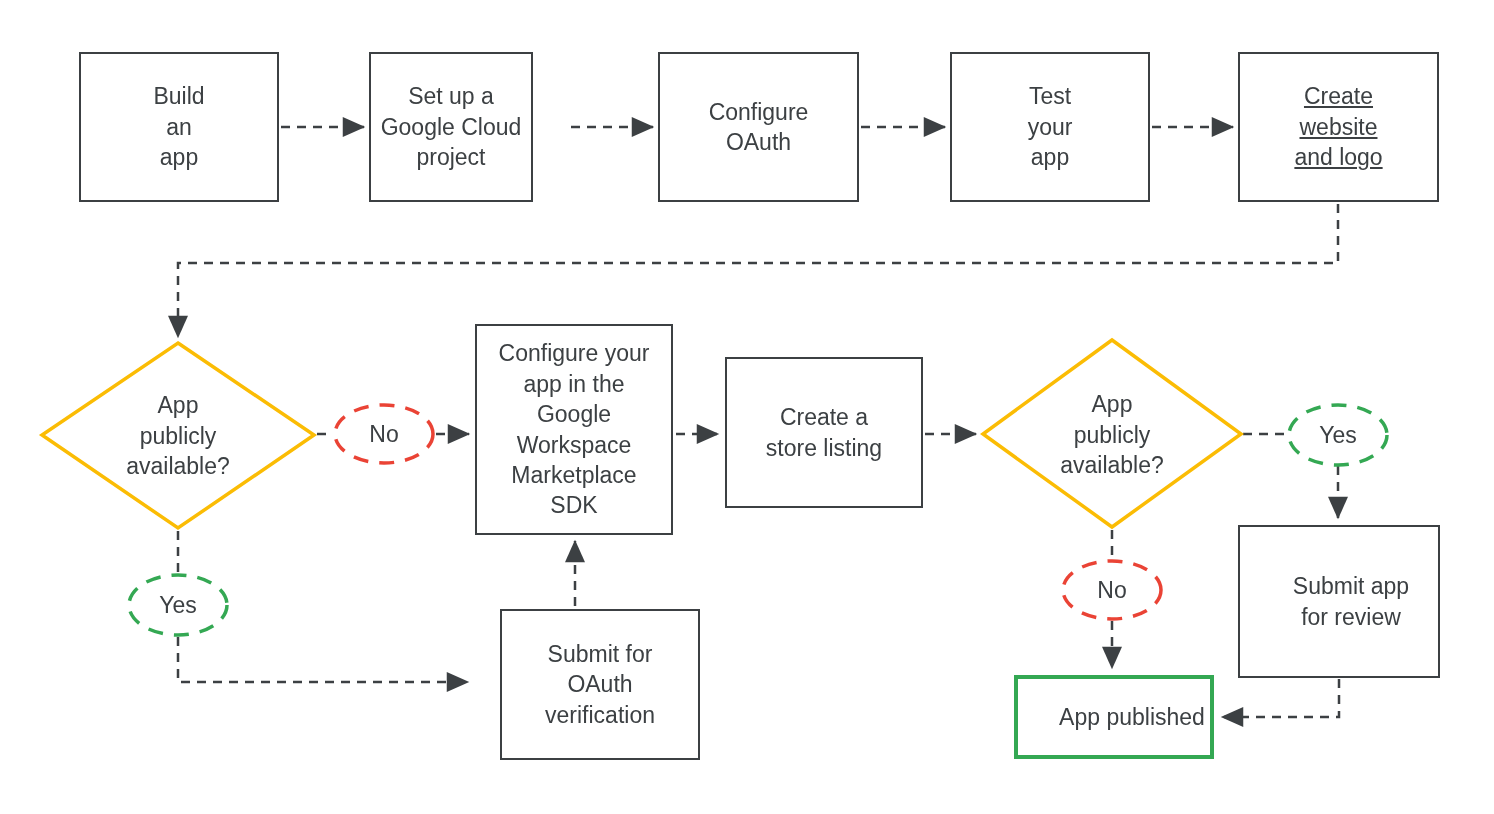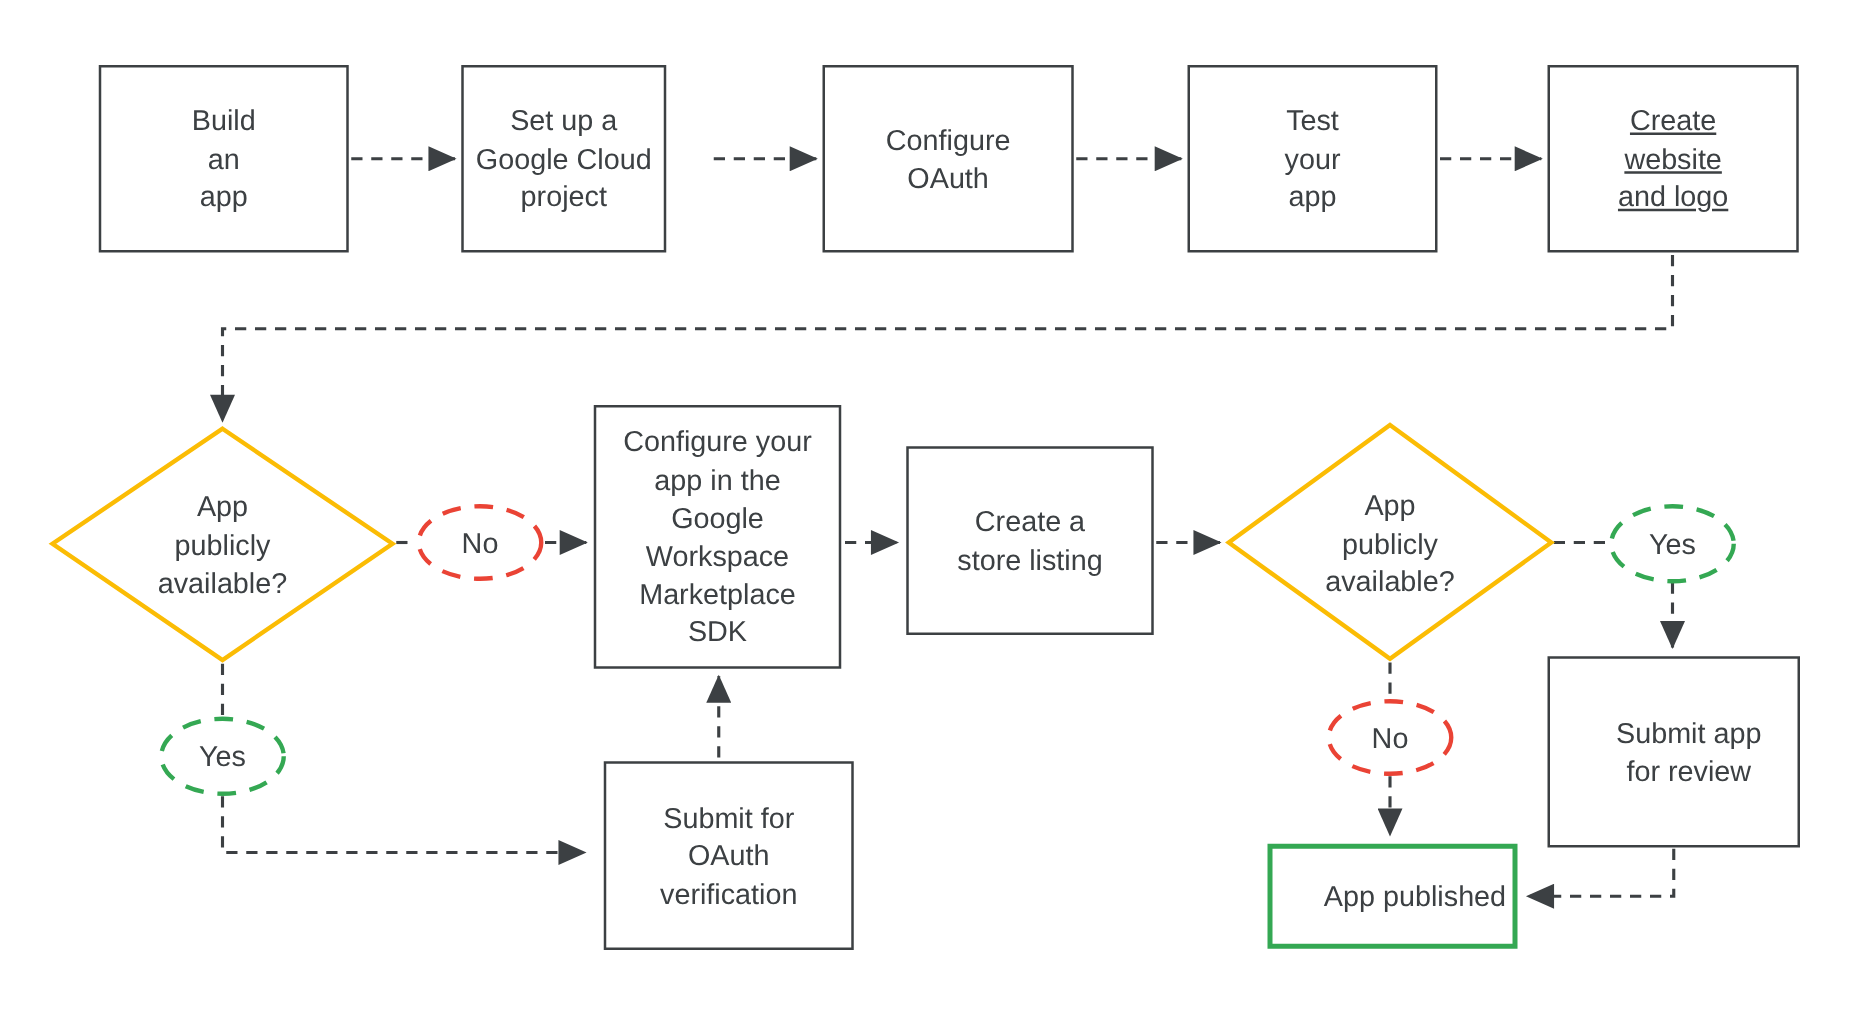--- a/index.html
+++ b/index.html
@@ -106,21 +106,21 @@
 
   <div class="box" style="left:475px;top:324px;width:198px;height:211px;">Configure your
 app in the
 Google
 Workspace
 Marketplace
 SDK</div>
   <div class="box" style="left:725px;top:357px;width:198px;height:151px;">Create a
 store listing</div>
 
-  <div class="box" style="left:483px;top:609px;width:200px;height:151px;">Submit for
+  <div class="box" style="left:500px;top:609px;width:200px;height:151px;">Submit for
 OAuth
 verification</div>
   <div class="box" style="left:1238px;top:525px;width:202px;height:153px;padding-left:24px;">Submit app
 for review</div>
   <div class="box published" style="left:1014px;top:675px;width:200px;height:84px;padding-left:36px;">App published</div>
 
   <div class="float-label" style="left:88px;top:388px;width:180px;height:96px;">App
 publicly
 available?</div>
   <div class="float-label" style="left:1022px;top:387px;width:180px;height:96px;">App

